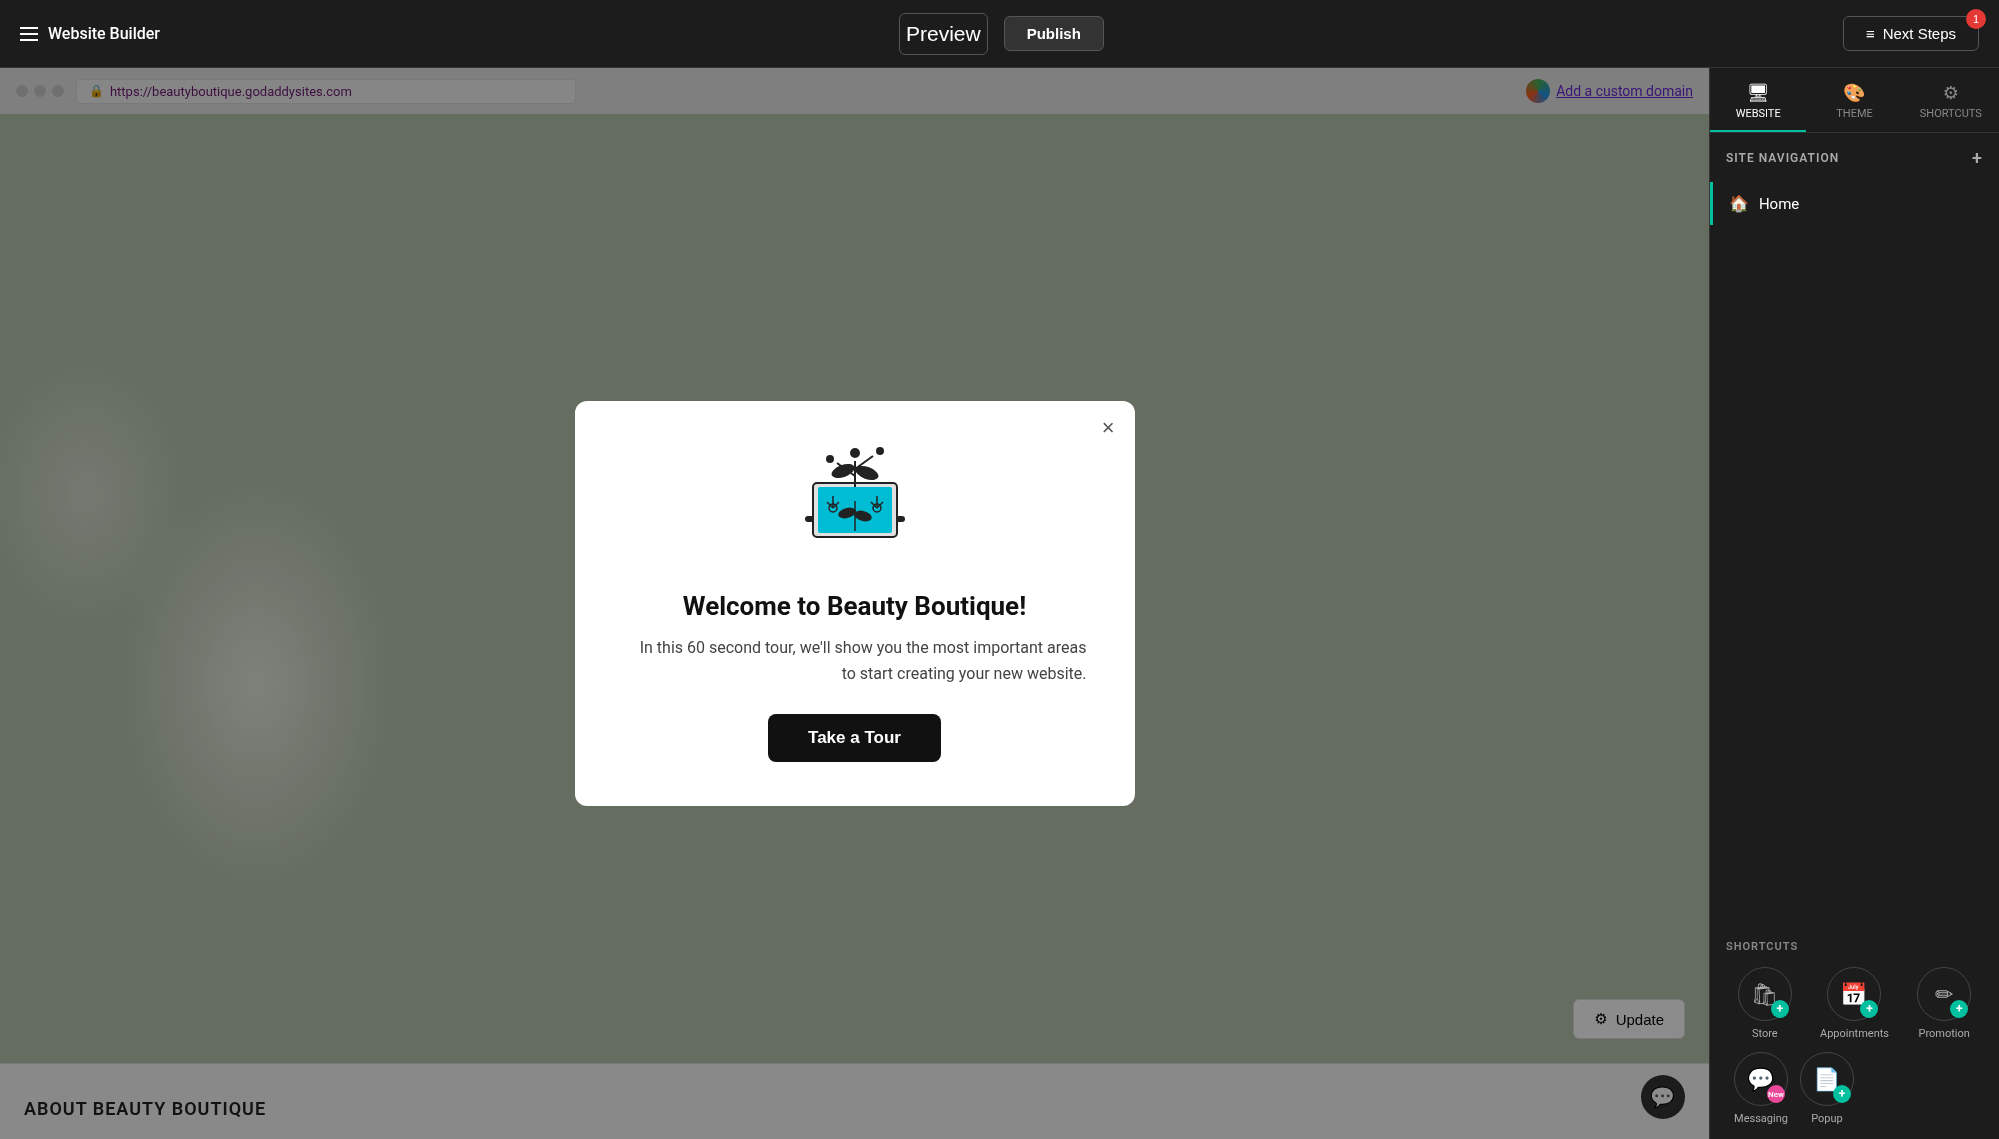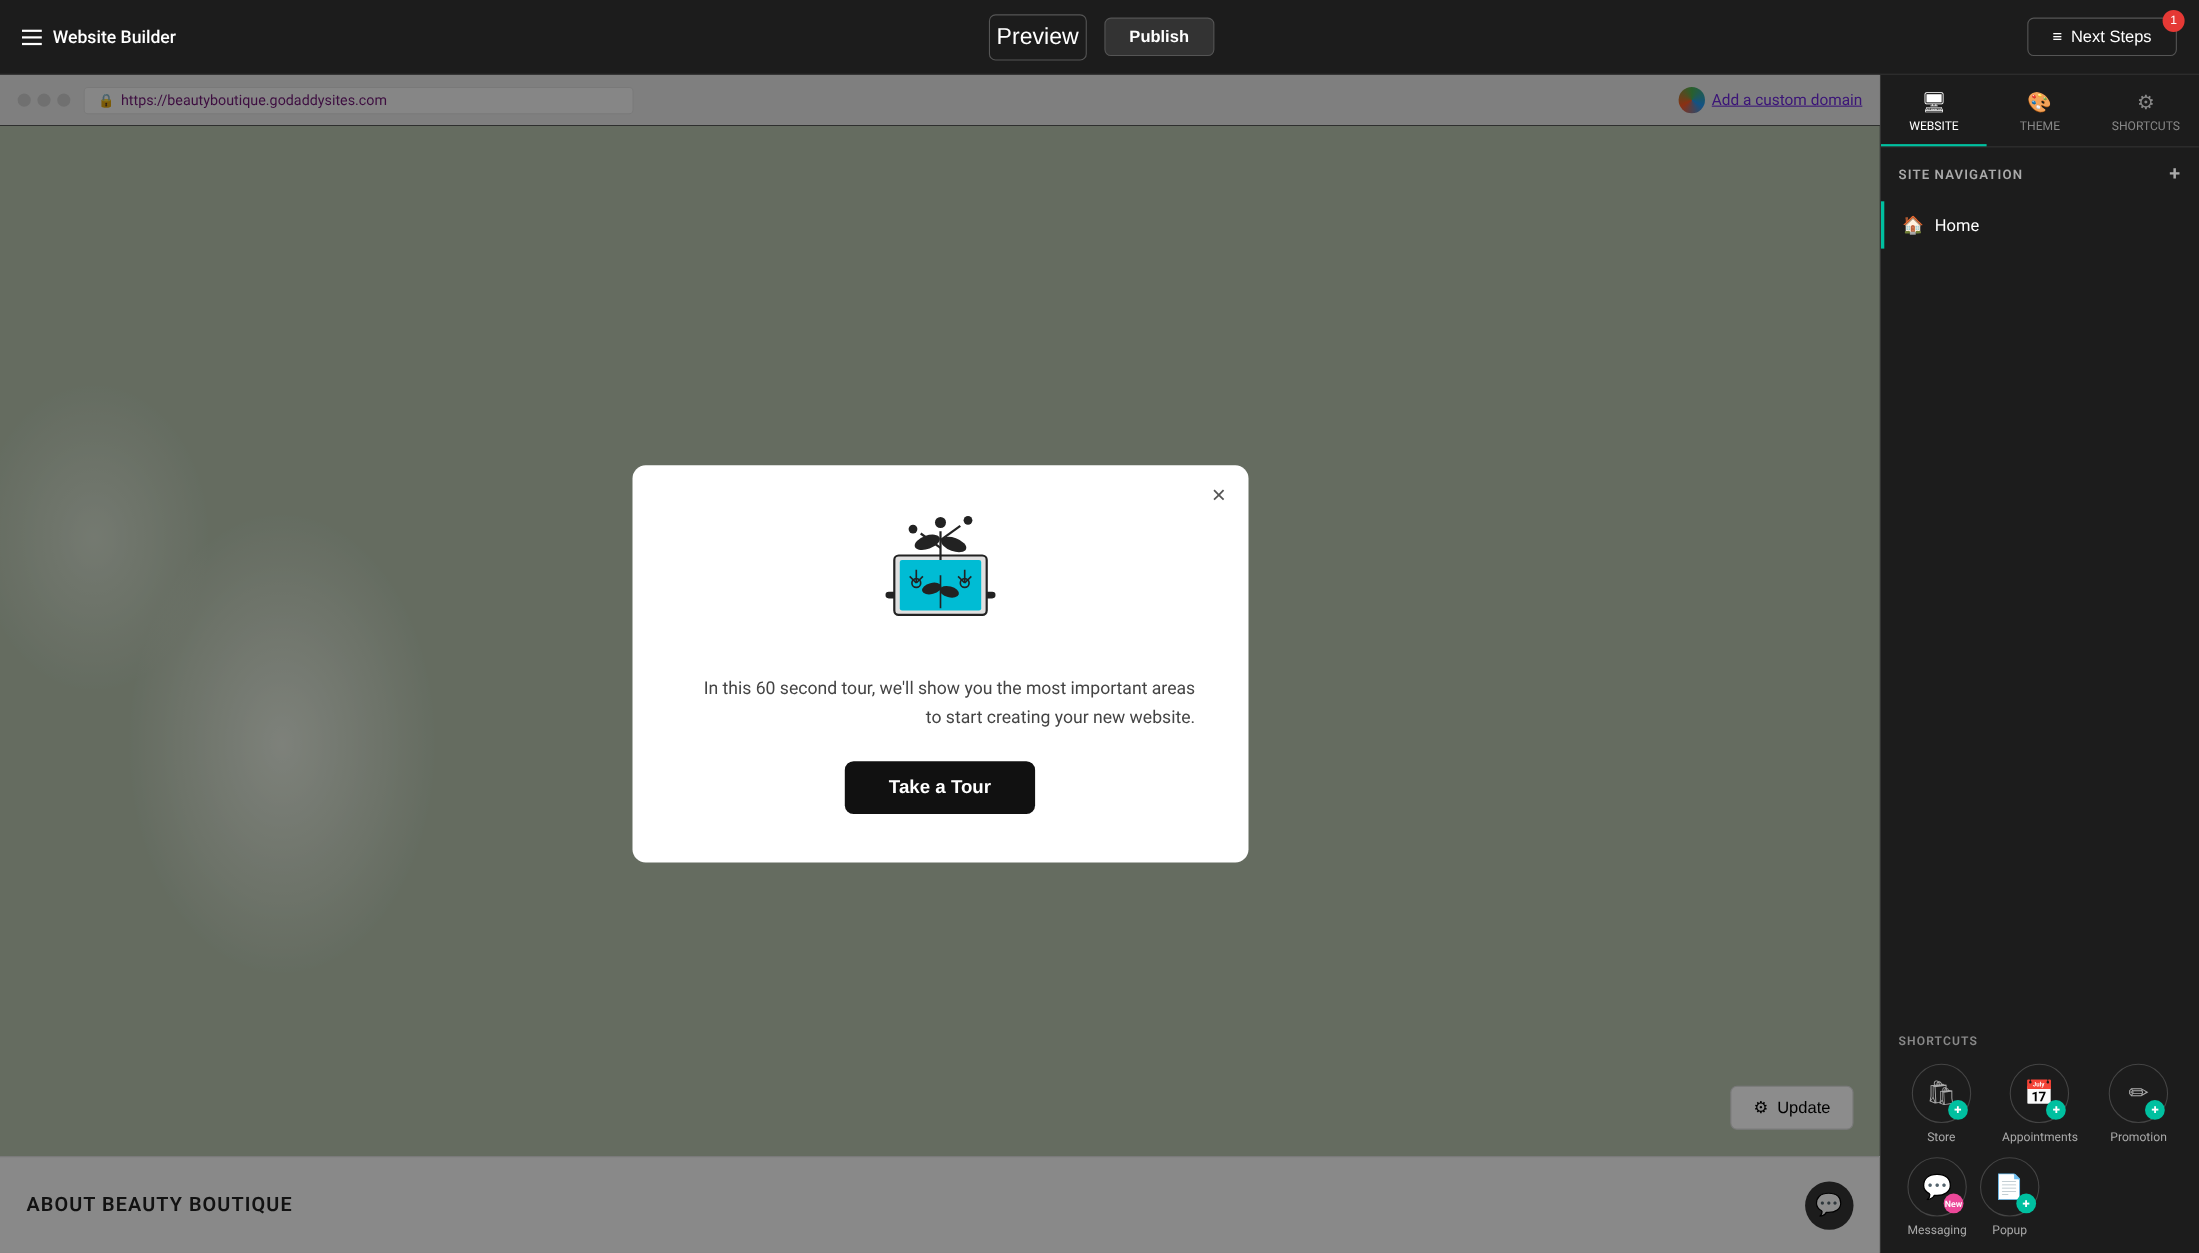--- a/index.html
+++ b/index.html
@@ -207,23 +207,23 @@
       align-items: center;
       gap: 8px;
       z-index: 10;
     }
 
     
     .bottom-section {
       background: #f9f9f9;
       padding: 20px 24px;
       border-top: 1px solid #ddd;
-      height: 88px;
-      display: flex;
-      align-items: center;
+      height: 76px;
+      display: flex;
+      align-items: flex-end;
     }
     .about-title {
       font-size: 18px;
       font-weight: 600;
       color: #222;
       text-transform: uppercase;
       letter-spacing: 1px;
     }
     .chat-btn {
       margin-left: auto;
@@ -544,20 +544,21 @@
             <line x1="52" y1="12" x2="46" y2="6" stroke="#222" stroke-width="1.5"></line>
             <line x1="52" y1="12" x2="58" y2="6" stroke="#222" stroke-width="1.5"></line>
             <circle cx="52" cy="12" r="4" fill="none" stroke="#222" stroke-width="1.5"></circle>
           </g>
 
           <line x1="80" y1="90" x2="80" y2="60" stroke="#222" stroke-width="1.5"></line>
           <ellipse cx="72" cy="72" rx="9" ry="5" fill="#222" transform="rotate(-15 72 72)"></ellipse>
           <ellipse cx="88" cy="75" rx="9" ry="5" fill="#222" transform="rotate(15 88 75)"></ellipse>
         </svg>
 
+        <div class="modal-title">Welcome to Beauty Boutique!</div>
         <div class="modal-desc">In this 60 second tour, we'll show you the most important areas to start creating your new website.</div>
         <button class="modal-cta">Take a Tour</button>
       </div>
     </div>
 
   </div>
 
   <div class="right-sidebar">
 
     <div class="sidebar-tabs">

